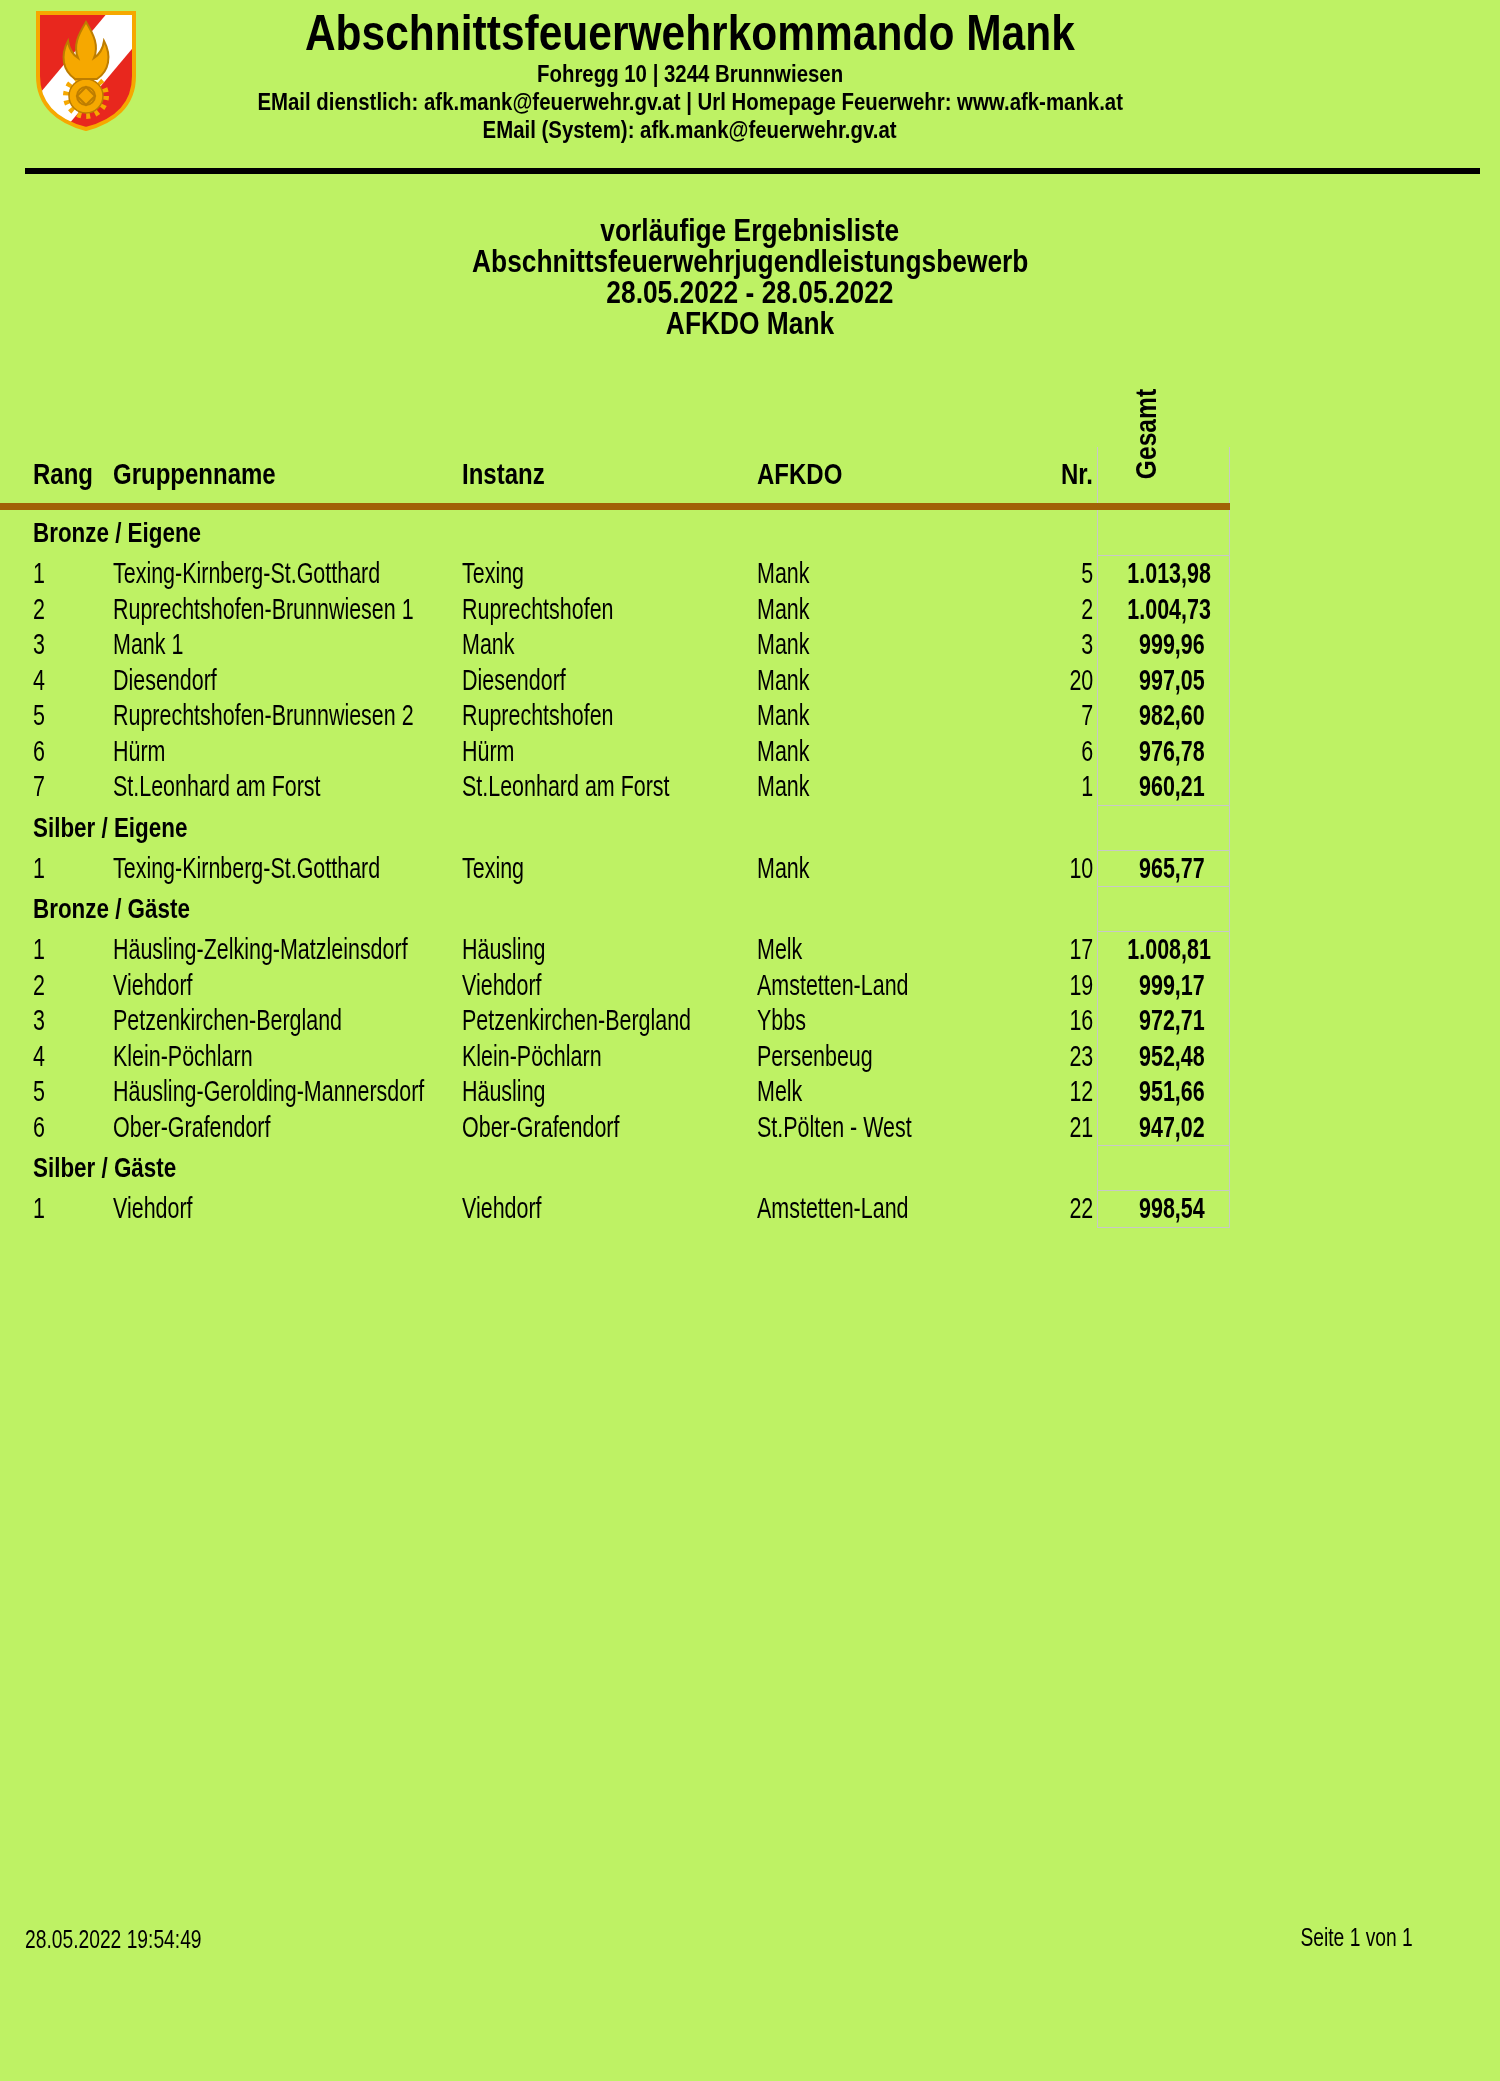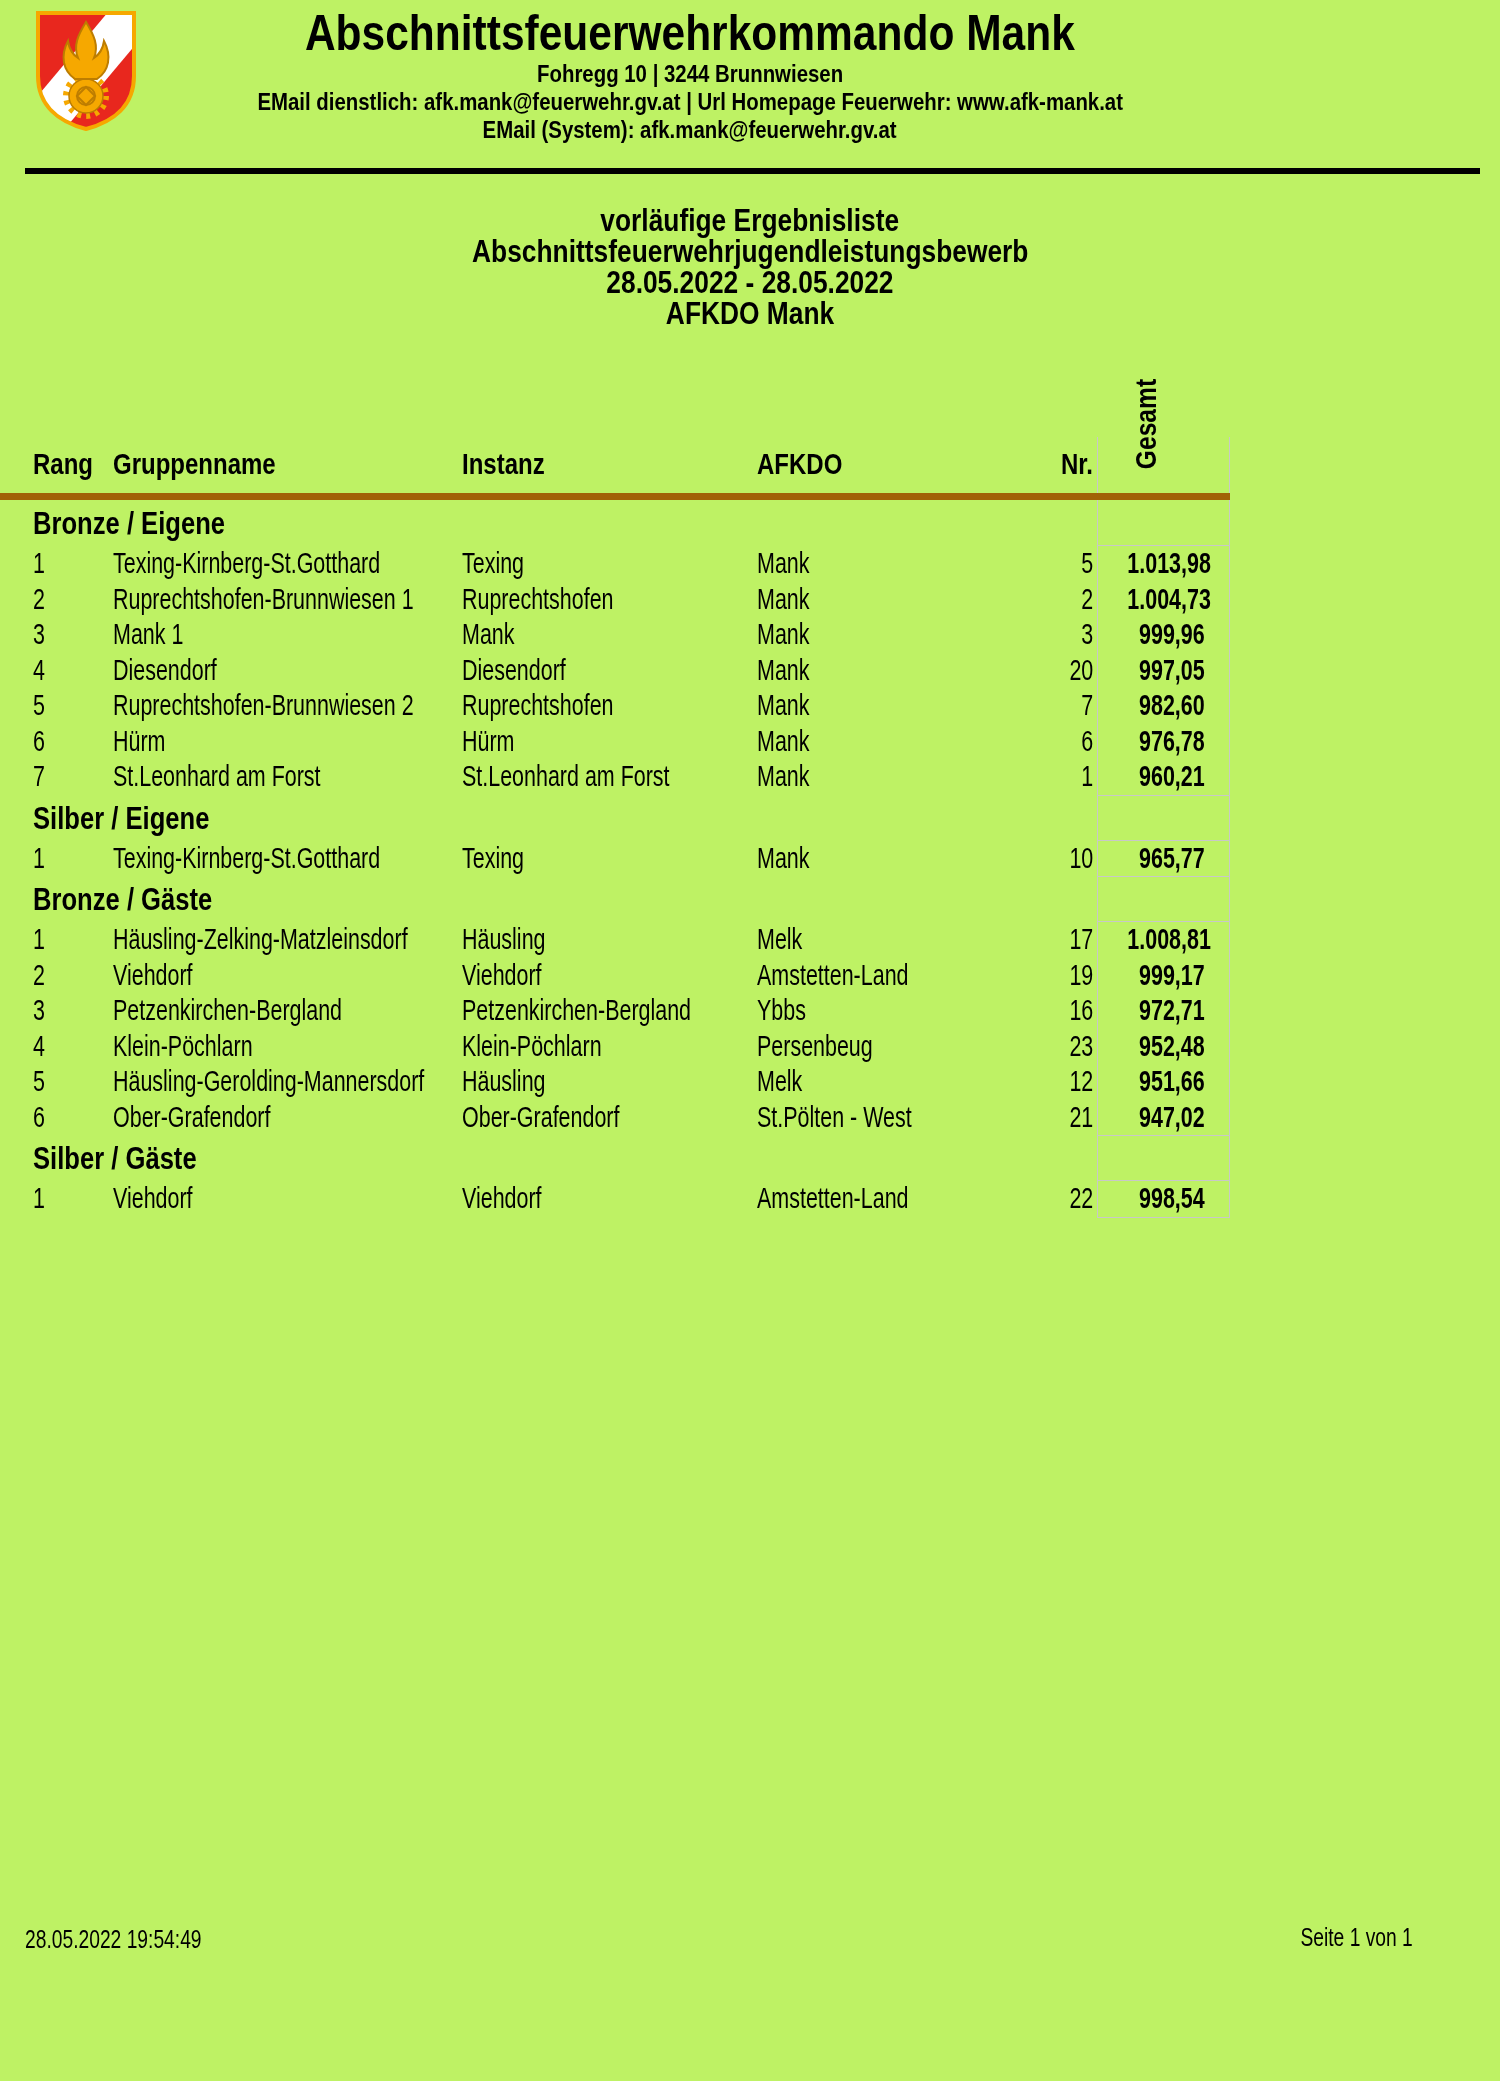--- a/index.html
+++ b/index.html
@@ -13,42 +13,42 @@
   .cxc { display:inline-block; transform:scaleX(0.85); transform-origin:50% 50%; white-space:nowrap; }
   .cx80 { display:inline-block; transform:scaleX(0.80); transform-origin:0 50%; white-space:nowrap; }
 
   
   .logo { position:absolute; left:30px; top:8px; width:112px; height:126px; }
   .letterhead { position:absolute; left:0; top:6px; width:1380px; text-align:center; font-weight:bold; }
   .lh-title { font-size:50px; line-height:54px; }
   .lh-line  { font-size:24px; line-height:28px; }
   .rule-top { position:absolute; left:25px; top:168px; width:1455px; height:6px; background:#000; }
 
-  .content { position:absolute; left:0; top:164px; width:1500px; }
+  .content { position:absolute; left:0; top:174px; width:1500px; }
   .doc-title { margin-top:41px; text-align:center; font-weight:bold; font-size:31px; line-height:31px; }
 
   
   .tbl { width:1230px; }
   .thead {
     position:relative; box-sizing:border-box; height:171px;
     border-bottom:7px solid #a16207;
     display:grid; grid-template-columns:80px 349px 295px 200px 136px 4px 133px;
     padding-left:33px; align-items:end;
   }
   .th { font-weight:bold; font-size:30px; padding-bottom:12px; }
   .th-nr { text-align:right; }
   .gesamt-head-cell { height:56px; border-left:1px solid #c8c8c8; border-right:1px solid #c8c8c8; box-sizing:border-box; }
   .gesamt-vlabel {
     position:absolute; left:1129px; bottom:14px;
     writing-mode:vertical-rl; transform:rotate(180deg) scaleY(0.82);
     font-weight:bold; font-size:30px; white-space:nowrap;
   }
 
   .section-title-row { display:flex; height:46px; width:1230px; }
-  .section-title { flex:0 0 auto; padding-left:33px; font-size:32px; font-weight:bold; line-height:46px; }
+  .section-title { flex:0 0 auto; padding-left:33px; font-size:28px; font-weight:bold; line-height:46px; }
   .st-spacer { flex:1 1 auto; }
   .section-gesamt-cell { flex:0 0 133px; box-sizing:border-box;
     border-left:1px solid #c8c8c8; border-right:1px solid #c8c8c8; border-bottom:1px solid #c8c8c8; }
 
   .trow {
     display:grid; grid-template-columns:80px 349px 295px 200px 136px 4px 133px;
     padding-left:33px; height:35.5px; line-height:35.5px; font-size:29px; width:1197px;
   }
   .cell-nr { text-align:right; }
   .cell-gesamt { text-align:right; font-weight:bold; box-sizing:border-box; padding-right:24px;

